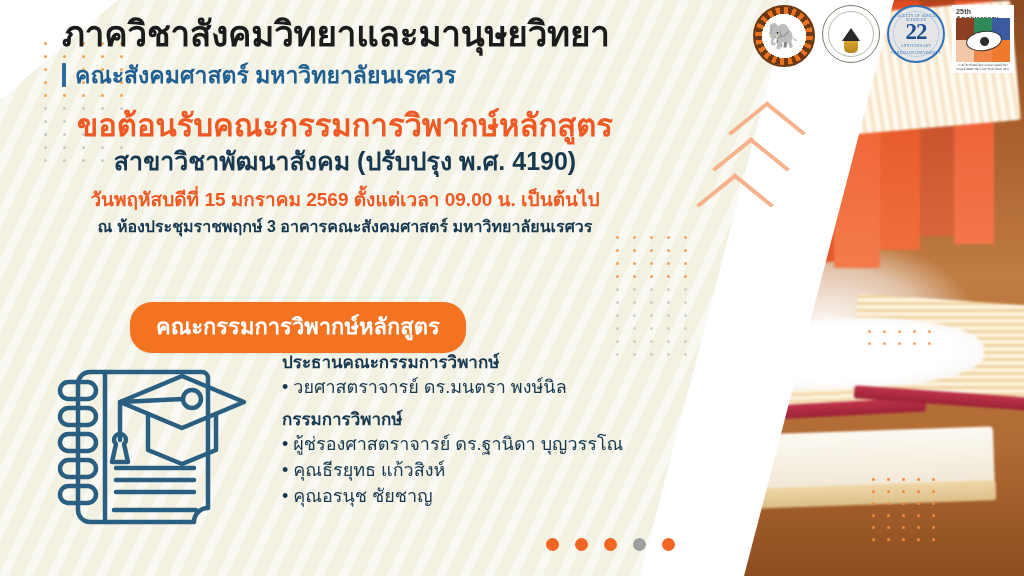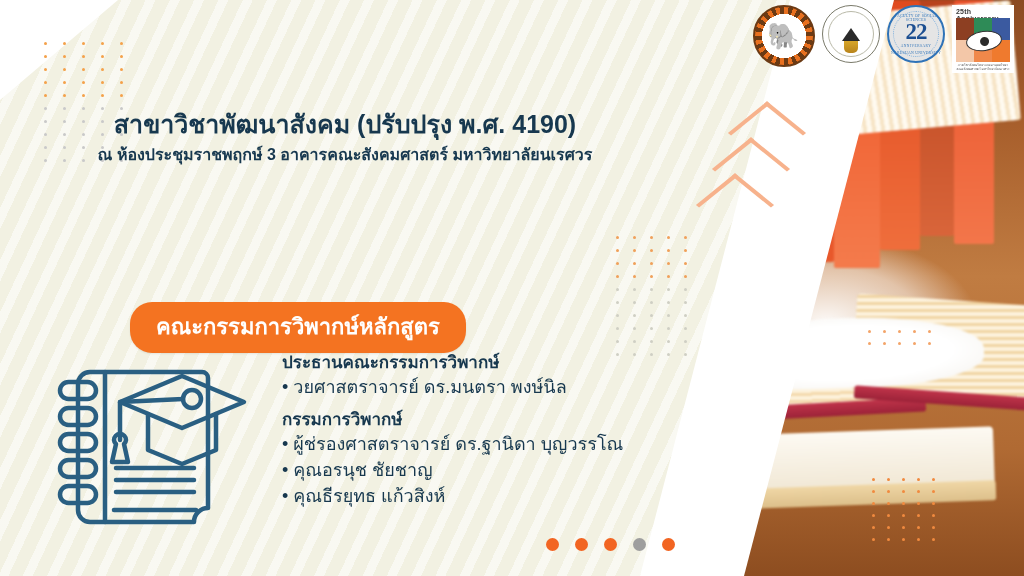--- a/index.html
+++ b/index.html
@@ -356,20 +356,25 @@
       <span style="left: 45px; top: 0px; background: rgb(243, 164, 105);"></span>
       <span style="left: 60px; top: 0px; background: rgb(243, 164, 105);"></span>
       <span style="left: 0px; top: 12px; background: rgb(243, 164, 105);"></span>
       <span style="left: 15px; top: 12px; background: rgb(243, 164, 105);"></span>
       <span style="left: 30px; top: 12px; background: rgb(243, 164, 105);"></span>
       <span style="left: 45px; top: 12px; background: rgb(243, 164, 105);"></span>
       <span style="left: 60px; top: 12px; background: rgb(243, 164, 105);"></span>
     </div>
 
   <div class="hdr">
+    <div class="hdr-main">ภาควิชาสังคมวิทยาและมานุษยวิทยา</div>
+    <div class="hdr-sub">
+      <span class="hdr-bar"></span>
+      <span class="hdr-sub-txt">คณะสังคมศาสตร์ มหาวิทยาลัยนเรศวร</span>
+    </div>
   </div>
 
   <div class="logos">
 
     <div class="logo logo-elephant">
       <span class="eleph">🐘</span>
     </div>
 
     <div class="logo logo-seal">
       <span class="seal-in">
@@ -396,21 +401,23 @@
           <div></div>
       </div>
       <div class="l25-eye">
         <span class="l25-pupil"></span>
       </div>
       <div class="l25-cap">ภาควิชาสังคมวิทยาและมานุษยวิทยา คณะสังคมศาสตร์ มหาวิทยาลัยนเรศวร</div>
     </div>
   </div>
 
   <div class="main">
+    <div class="t-welcome">ขอต้อนรับคณะกรรมการวิพากษ์หลักสูตร</div>
     <div class="t-prog2">สาขาวิชาพัฒนาสังคม (ปรับปรุง พ.ศ. 4190)</div>
+    <div class="t-date">วันพฤหัสบดีที่ 15 มกราคม 2569 ตั้งแต่เวลา 09.00 น. เป็นต้นไป</div>
     <div class="t-venue">ณ ห้องประชุมราชพฤกษ์ 3 อาคารคณะสังคมศาสตร์ มหาวิทยาลัยนเรศวร</div>
   </div>
 
   <div class="pill">คณะกรรมการวิพากษ์หลักสูตร</div>
 
   <div class="gicon">
     <svg viewBox="0 0 200 180" width="200" height="180" fill="none" stroke="#2a5f82" stroke-width="4.5" stroke-linecap="round" stroke-linejoin="round">
 
       <path d="M38 14 h112 a6 6 0 0 1 6 6 v130 a14 14 0 0 0 -14 14 H38 a12 12 0 0 1 -12 -12 V26 a12 12 0 0 1 12 -12 z"></path>
 
@@ -438,22 +445,22 @@
       <path d="M62 82 a6 6 0 0 1 12 0 a6 6 0 0 1 -2 4 L76 104 H60 L64 86 a6 6 0 0 1 -2 -4 z"></path>
     </svg>
   </div>
 
   <div class="committee">
     <div class="c-head">ประธานคณะกรรมการวิพากษ์</div>
     <div class="c-item">• วยศาสตราจารย์ ดร.มนตรา พงษ์นิล</div>
     <div class="c-gap"></div>
     <div class="c-head">กรรมการวิพากษ์</div>
     <div class="c-item">• ผู้ช่รองศาสตราจารย์ ดร.ฐานิดา บุญวรรโณ</div>
+    <div class="c-item">• คุณธีรยุทธ แก้วสิงห์</div>
     <div class="c-item">• คุณอรนุช ชัยชาญ</div>
-    <div class="c-item">• คุณธีรยุทธ แก้วสิงห์</div>
   </div>
 
   <div class="dotrow" id="dotrow">
       <span style="background: rgb(242, 101, 34);"></span>
       <span style="background: rgb(242, 101, 34);"></span>
       <span style="background: rgb(242, 101, 34);"></span>
       <span style="background: rgb(158, 158, 158);"></span>
       <span style="background: rgb(242, 101, 34);"></span>
     </div>
 

